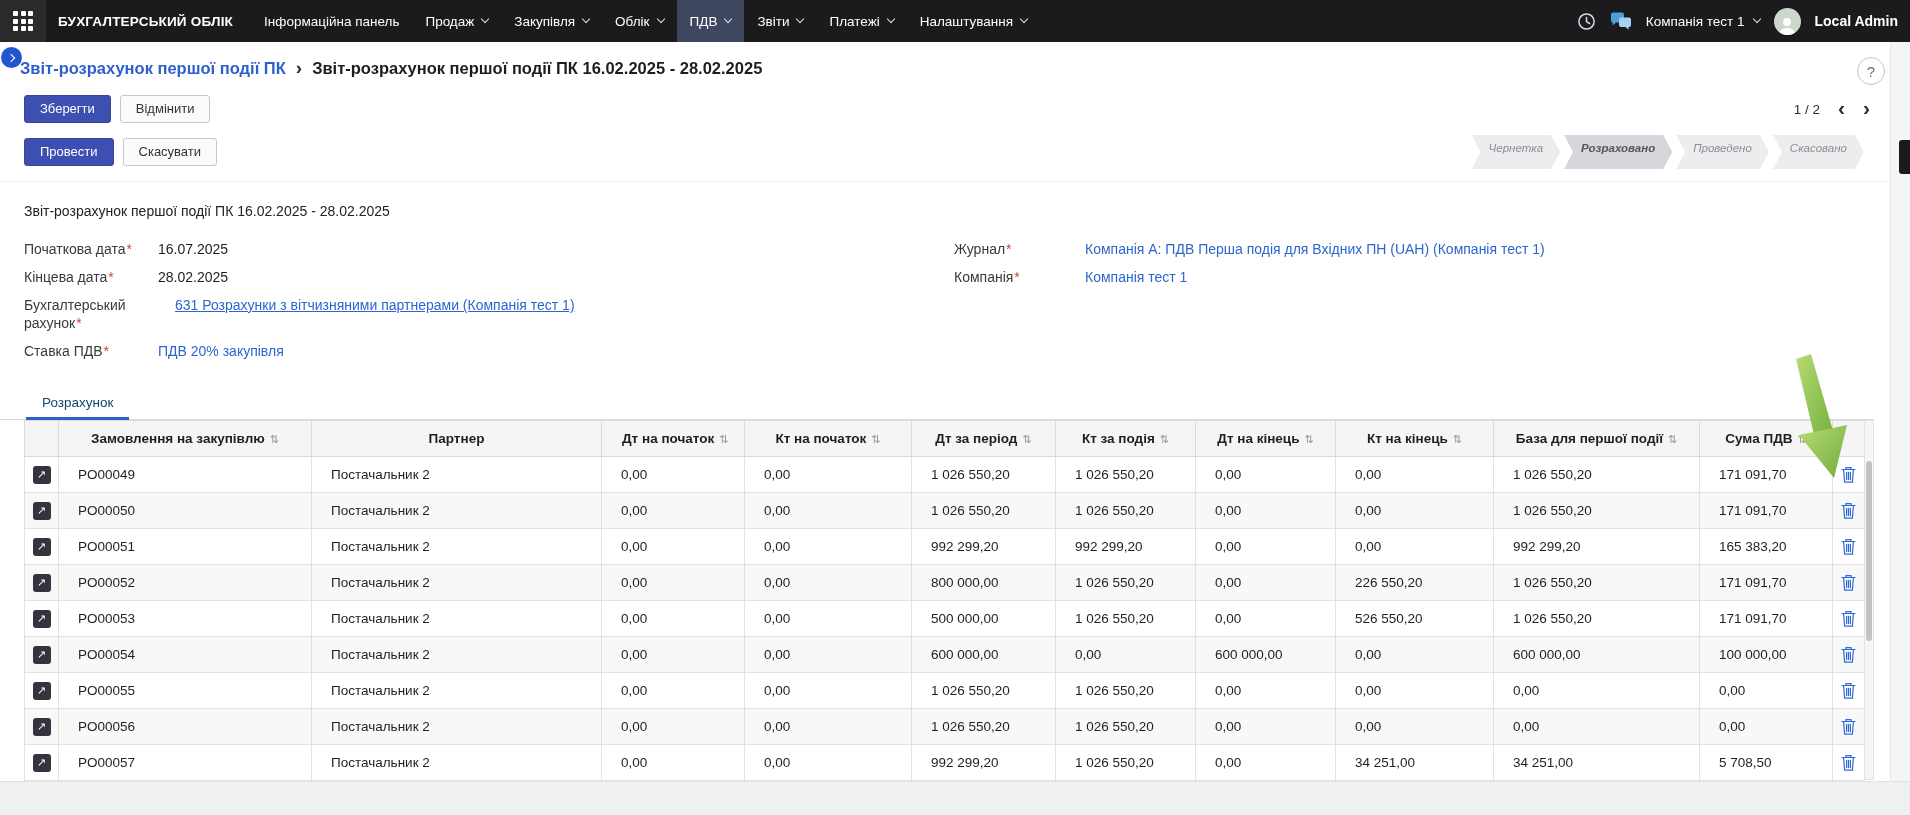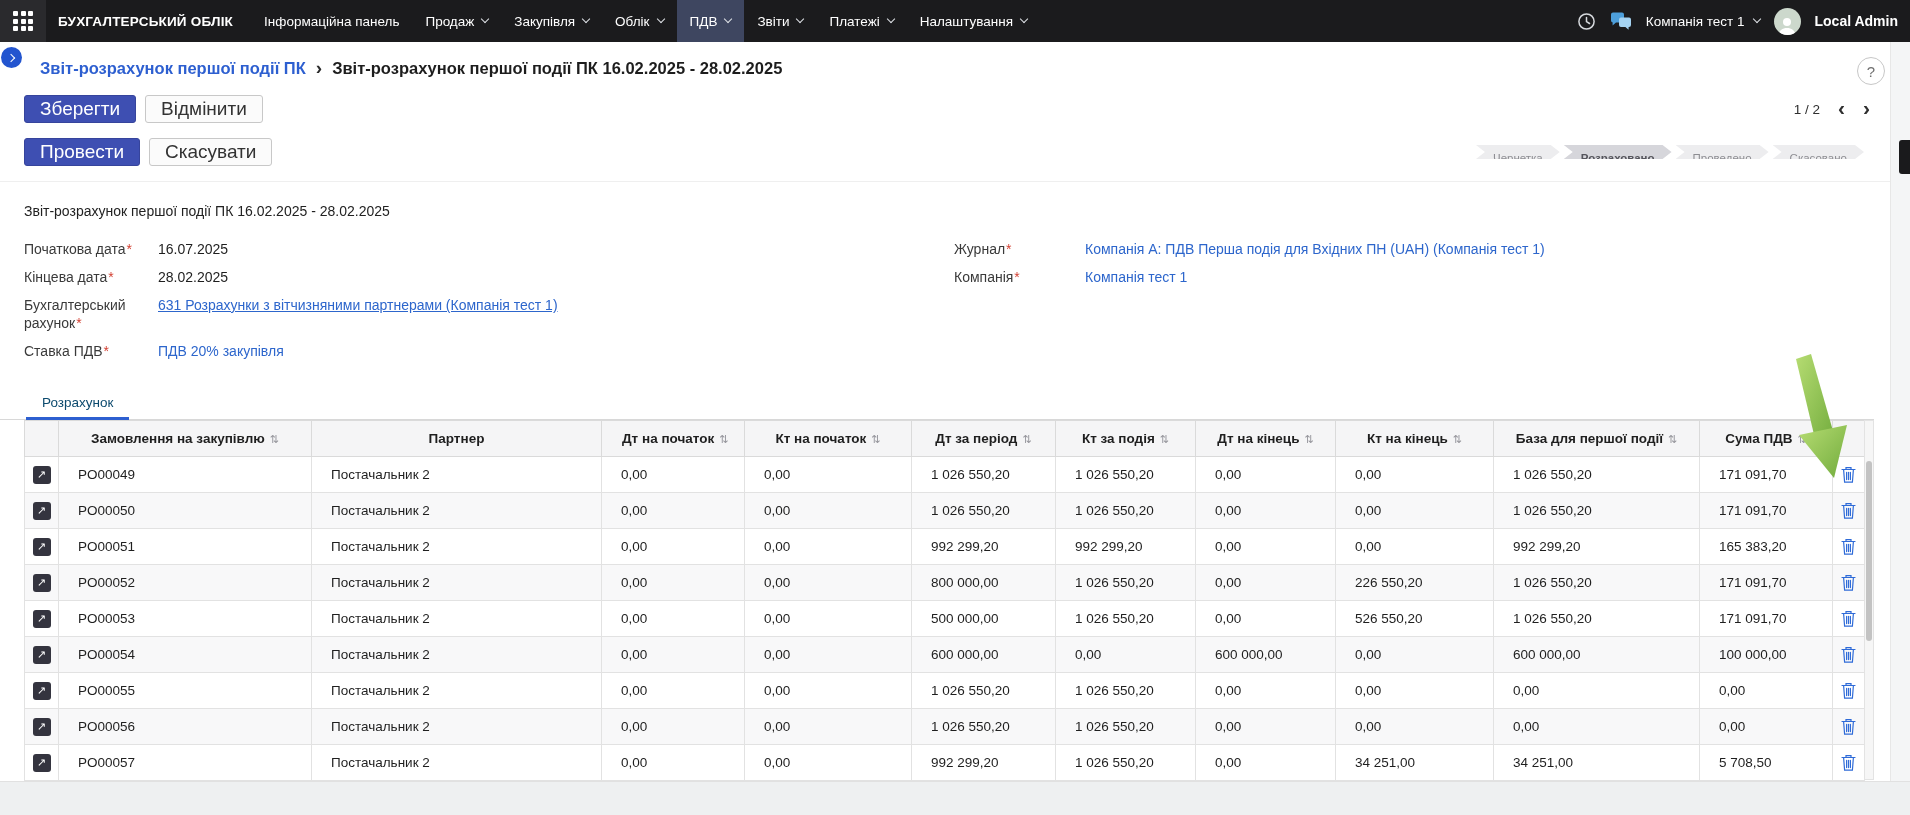--- a/index.html
+++ b/index.html
@@ -20,55 +20,55 @@
   .nav-ic { display:flex; align-items:center; cursor:pointer; }
   .company-sel { display:flex; align-items:center; gap:9px; font-size:13.5px; cursor:pointer; white-space:nowrap; }
   .avatar { width:27px; height:27px; border-radius:50%; background:#ccd8cc; overflow:hidden; display:flex; align-items:flex-end; justify-content:center; flex:0 0 auto; }
   .user-name { font-weight:bold; font-size:14px; white-space:nowrap; }
 
   
   .expand-toggle { position:absolute; left:1px; top:47px; width:21px; height:21px; border-radius:50%; background:#2355cf; display:flex; align-items:center; justify-content:center; cursor:pointer; z-index:15; }
   .expand-toggle .chev-r { width:6px; height:6px; border-right:1.8px solid #fff; border-top:1.8px solid #fff; transform:rotate(45deg); margin-left:-2px; }
 
   
-  .breadcrumb-row { position:absolute; top:58px; left:40px; display:flex; align-items:center; gap:10px; font-size:16.5px; font-weight:bold; white-space:nowrap; }
+  .breadcrumb-row { position:absolute; top:58px; left:20px; display:flex; align-items:center; gap:10px; font-size:16.5px; font-weight:bold; white-space:nowrap; }
   .breadcrumb-link { color:#2d5fd0; cursor:pointer; }
   .breadcrumb-sep { color:#2b2b2b; font-size:19px; line-height:1; padding-bottom:2px; }
   .breadcrumb-current { color:#1d1d1d; }
   .help-btn { position:absolute; top:57px; right:25px; width:28px; height:28px; border-radius:50%; border:1px solid #c7c7c7; background:#fff; color:#6f6f6f; font-size:15px; display:flex; align-items:center; justify-content:center; cursor:pointer; z-index:8; }
 
   
   .toolbar { position:absolute; left:24px; right:0; display:flex; align-items:center; gap:9px; height:28px; }
   .toolbar1 { top:95px; }
   .toolbar2 { top:138px; }
-  .btn { font-family:inherit; font-size:19px; border-radius:3px; padding:0 15px; height:28px; cursor:pointer; line-height:26px; }
+  .btn { font-family:inherit; font-size:13px; border-radius:3px; padding:0 15px; height:28px; cursor:pointer; line-height:26px; }
   .btn-primary { background:#3e4fb2; border:1px solid #36449c; color:#fff; }
   .btn-secondary { background:#fbfbfb; border:1px solid #c8c8c8; color:#333; }
   .pager { margin-left:auto; display:flex; align-items:center; gap:18px; margin-right:40px; font-size:13.5px; color:#2f2f2f; }
   .pg-chev { font-size:21px; line-height:1; color:#2f2f2f; cursor:pointer; font-weight:bold; padding-bottom:3px; }
   .workflow { margin-left:auto; margin-right:46px; display:flex; gap:4px; }
-  .step { background:#ededef; color:#8d8d92; font-size:11.5px; padding:0 17px; height:14px; line-height:26px; white-space:nowrap;
-          clip-path:polygon(0 0, calc(100% - 9px) 0, 100% 50%, calc(100% - 9px) 100%, 0 100%, 9px 50%); }
+  .step { background:#ededef; color:#8d8d92; font-size:11.5px; padding:0 17px; height:34px; line-height:26px; white-space:nowrap;
+          clip-path:polygon(0 0, calc(100% - 9px) 0, 100% 50%, calc(100% - 9px) 100%, 0 100%, 9px 50%);font-style:italic; }
   .step.active { background:#d6d6db; color:#55555c; font-weight:bold; }
   .toolbar-sep { position:absolute; top:181px; left:0; right:0; border-top:1px solid #efefef; }
 
   
   .doc-title { position:absolute; top:203px; left:24px; font-size:14px; color:#222; }
   .fields { position:absolute; top:240px; font-size:14px; }
   .fields-left { left:24px; width:740px; }
   .fields-right { left:954px; width:700px; }
   .field-row { display:flex; align-items:flex-start; margin-bottom:10px; min-height:18px; }
   .label { color:#3a3a3a; flex:0 0 auto; line-height:18px; }
   .fields-left .label { width:134px; }
   .fields-right .label { width:131px; }
   .req { color:#d23f31; margin-left:1px; }
   .fval { line-height:18px; }
   .value-text { color:#1e1e1e; }
   .value-link { color:#2d66cc; cursor:pointer; }
-  .value-link.underline { text-decoration:underline; }
+  .value-link.underline { text-decoration:underline;margin-left:17px; }
 
   
   .tabs { position:absolute; top:386px; left:0; right:36px; border-bottom:1px solid #d8d8d8; padding-left:26px; }
   .tab { display:inline-block; padding:9px 16px 7px; font-size:13.5px; font-weight:normal; color:#0c4a6e; border-bottom:3px solid #2d5fd0; margin-bottom:-1px; cursor:pointer; }
 
   
   .table-wrap { position:absolute; top:420px; left:24px; width:1850px; }
   table.grid { border-collapse:collapse; width:1840px; table-layout:fixed; font-size:13.5px; border:1px solid #cfcfcf; }
   .grid th, .grid td { border:1px solid #e2e2e2; overflow:hidden; white-space:nowrap; }
   .grid thead th { background:#f5f5f6; font-weight:bold; color:#1f1f1f; height:36px; padding:0 20px; text-align:center; border-color:#dadada; }

